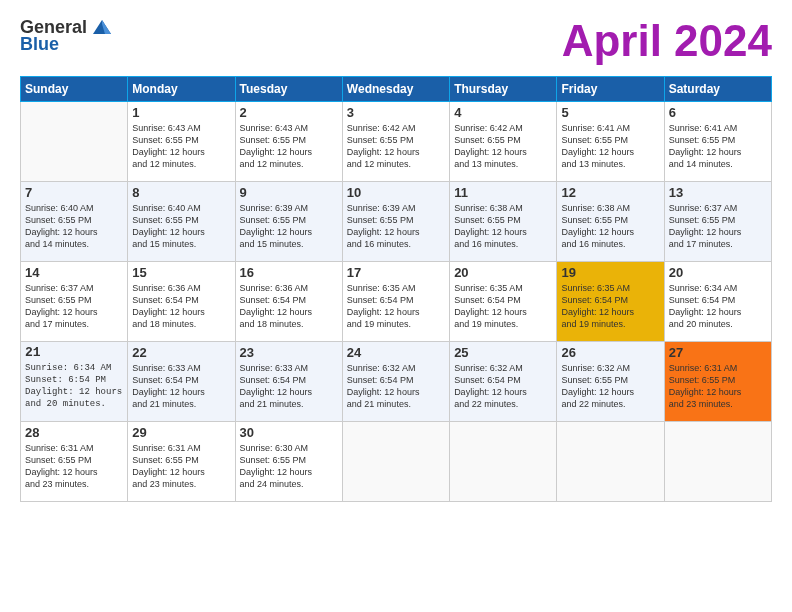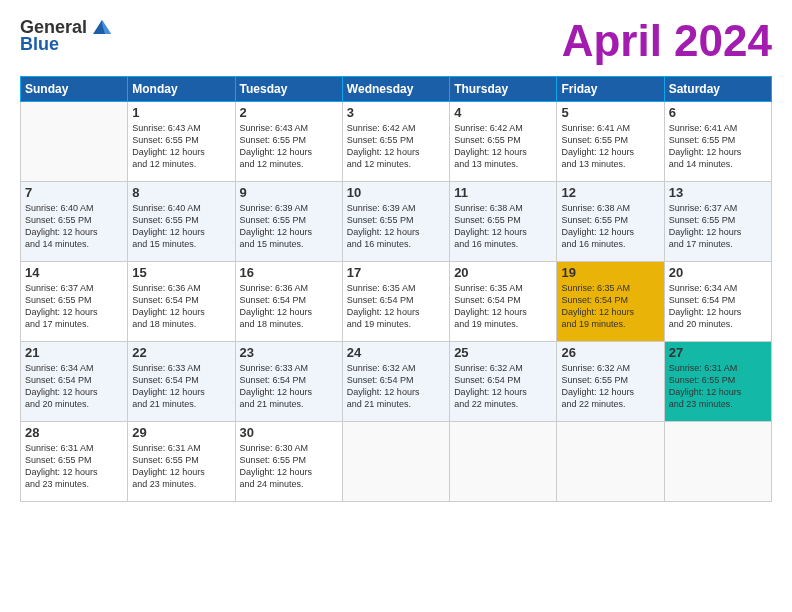--- a/index.html
+++ b/index.html
@@ -269,21 +269,21 @@
           </td>
           <td style="background: rgb(255, 255, 255);">
             <span class="day-num">20</span>
             <div class="day-info" style="white-space: pre-line;">Sunrise: 6:34 AM
 Sunset: 6:54 PM
 Daylight: 12 hours
 and 20 minutes.</div>
           </td>
         </tr>
         <tr>
-          <td style="background: rgb(240, 244, 251);">
+          <td style="background: rgb(240, 244, 251); font-family: Liberation Mono, monospace;">
             <span class="day-num">21</span>
             <div class="day-info" style="white-space: pre-line;">Sunrise: 6:34 AM
 Sunset: 6:54 PM
 Daylight: 12 hours
 and 20 minutes.</div>
           </td>
           <td style="background: rgb(240, 244, 251);">
             <span class="day-num">22</span>
             <div class="day-info" style="white-space: pre-line;">Sunrise: 6:33 AM
 Sunset: 6:54 PM
@@ -311,21 +311,21 @@
 Daylight: 12 hours
 and 22 minutes.</div>
           </td>
           <td style="background: rgb(240, 244, 251);">
             <span class="day-num">26</span>
             <div class="day-info" style="white-space: pre-line;">Sunrise: 6:32 AM
 Sunset: 6:55 PM
 Daylight: 12 hours
 and 22 minutes.</div>
           </td>
-          <td style="background: #14b8a6; margin-left: 20px;">
+          <td style="background: #f97316; margin-left: 20px;">
             <span class="day-num">27</span>
             <div class="day-info" style="white-space: pre-line;">Sunrise: 6:31 AM
 Sunset: 6:55 PM
 Daylight: 12 hours
 and 23 minutes.</div>
           </td>
         </tr>
         <tr>
           <td style="background: rgb(255, 255, 255);">
             <span class="day-num">28</span>

